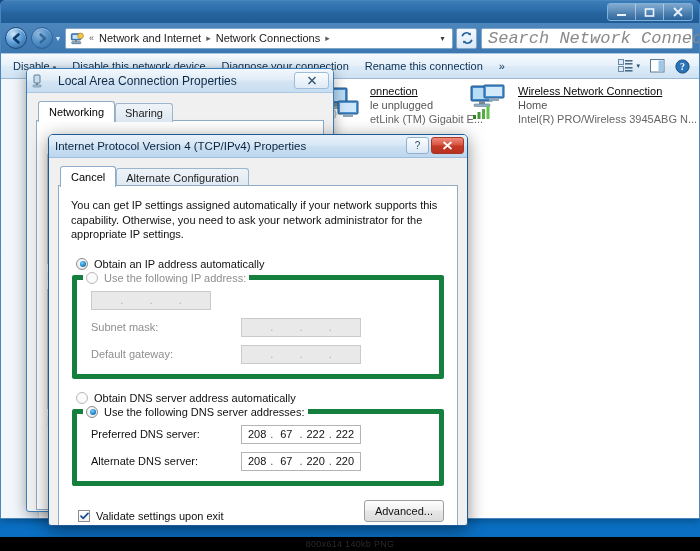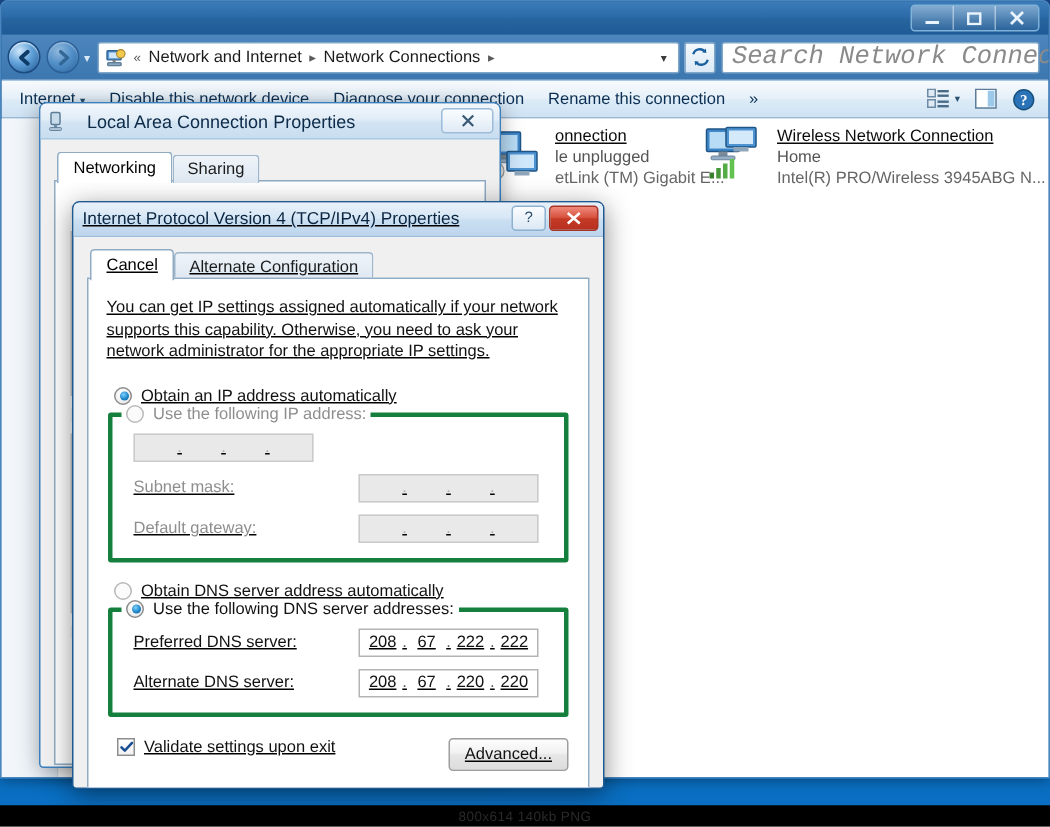--- a/index.html
+++ b/index.html
@@ -163,26 +163,25 @@
   }
   .tabpanel {
     border:1px solid #8facc4; background:#ffffff; margin-top:-1px;
     padding:10px;
   }
   .ghost-line { height:9px; background:#f3f3f3; margin:6px 0; }
   .ghost-box { border:1px solid #cfcfcf; background:#fff; }
 
   
   #ipv4 {
-    position:absolute; left:48px; top:134px; width:355px; height:392px;
+    position:absolute; left:48px; top:134px; width:420px; height:392px;
     border:1px solid #1f5b93; border-radius:5px 5px 3px 3px;
     background:#f0f0f0;
     box-shadow:0 4px 18px rgba(0,0,0,.45);
     overflow:hidden;
-    text-decoration:underline;
   }
   #ipv4 .dlg-tb {
     height:23px; position:relative; display:flex; align-items:center;
     background:linear-gradient(180deg,#e8f1fa 0%,#d7e7f5 46%,#cadff1 54%,#bdd6ee 100%);
     border-bottom:1px solid #9dbedc;
     padding:0 6px;
   }
   #ipv4 .dlg-title { font-size:11.5px; color:#0a2540; }
   .tb-btns { position:absolute; right:3px; top:2px; display:flex; gap:2px; }
   .tbb {
@@ -211,21 +210,21 @@
   .radio.on::after {
     content:""; position:absolute; left:2.5px; top:2.5px; width:6px; height:6px;
     border-radius:50%;
     background:radial-gradient(circle at 40% 35%, #7fd2ff 0%, #1f86c8 55%, #0d5d94 100%);
   }
   .radio.off { border-color:#b9b9b9; background:#fbfbfb; }
   .rlabel { font-size:11px; color:#111; }
   .rlabel.dim { color:#8e8e8e; }
 
   .group {
-    border:3px solid #15803d; border-radius:2px;
+    border:5px solid #15803d; border-radius:2px;
     margin:0 2px 13px 2px; padding:11px 10px 10px 14px;
     position:relative;
   }
   .group-legend {
     position:absolute; top:-8px; left:6px; background:#ffffff;
     padding:0 3px; display:flex; align-items:center; gap:6px;
   }
   .field-row { display:flex; align-items:center; margin-bottom:8px; }
   .field-row:last-child { margin-bottom:0; }
   .flabel { width:150px; font-size:11px; color:#111; }
@@ -235,21 +234,21 @@
     background:#ffffff; display:flex; align-items:center;
     font-size:11px; padding:0 3px;
   }
   .ipbox.disabled { background:#e9e9e9; border-color:#cacaca; }
   .ipseg { flex:1; text-align:center; color:#111; }
   .ipseg.dim { color:#9a9a9a; }
   .ipdot { width:5px; text-align:center; color:#555; }
   .ipdot.dim { color:#b0b0b0; }
 
   .bottomrow {
-    display:flex; align-items:flex-start; justify-content:space-between;
+    display:flex; align-items:flex-end; justify-content:space-between;
     margin:14px 2px 0 2px;
   }
   .chk-row { display:flex; align-items:center; gap:6px; margin-left:6px; }
   .chk {
     width:12px; height:12px; flex:none; border:1px solid #8d8d8d;
     background:linear-gradient(180deg,#ffffff,#f2f2f2);
     display:flex; align-items:center; justify-content:center;
   }
   .chk svg { display:block; }
   .btn {
@@ -347,21 +346,21 @@
         <input type="text" placeholder="Search Network Connections" style="">
         <svg class="mag" width="13" height="13" viewBox="0 0 13 13">
           <circle cx="5.4" cy="5.4" r="3.6" fill="none" stroke="#4b7fad" stroke-width="1.4"></circle>
           <path d="M8.3 8.3 L11.6 11.9" stroke="#4b7fad" stroke-width="1.6" stroke-linecap="round"></path>
         </svg>
       </div>
     </div>
 
     <div id="cmdbar">
       <div class="cmd">
-        <span>Internet</span>
+        <span>Disable</span>
         <span class="caretdn">▾</span>
       </div>
       <div class="cmd">Disable this network device</div>
       <div class="cmd">Diagnose your connection</div>
       <div class="cmd">Rename this connection</div>
       <div class="cmd">»</div>
       <div class="cmd-spacer"></div>
       <div class="cmd cmd-ico">
         <svg width="15" height="14" viewBox="0 0 15 14">
           <rect x="0.5" y="0.5" width="5" height="5" fill="#dfeaf4" stroke="#6d8aa5"></rect>

